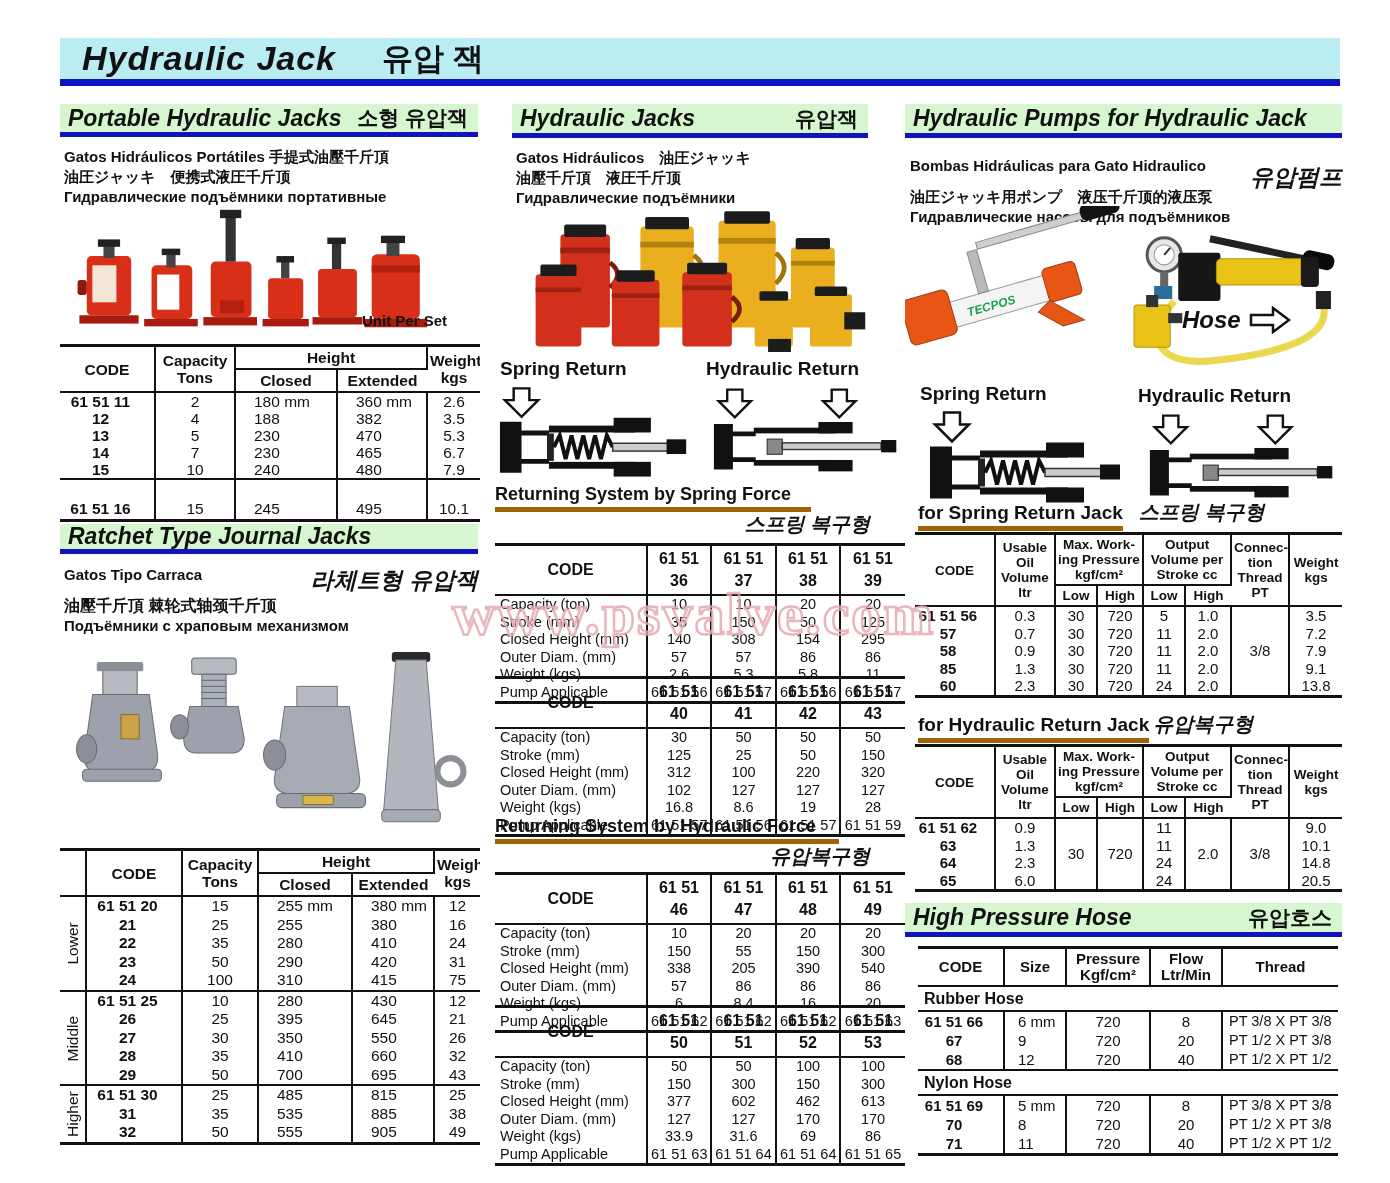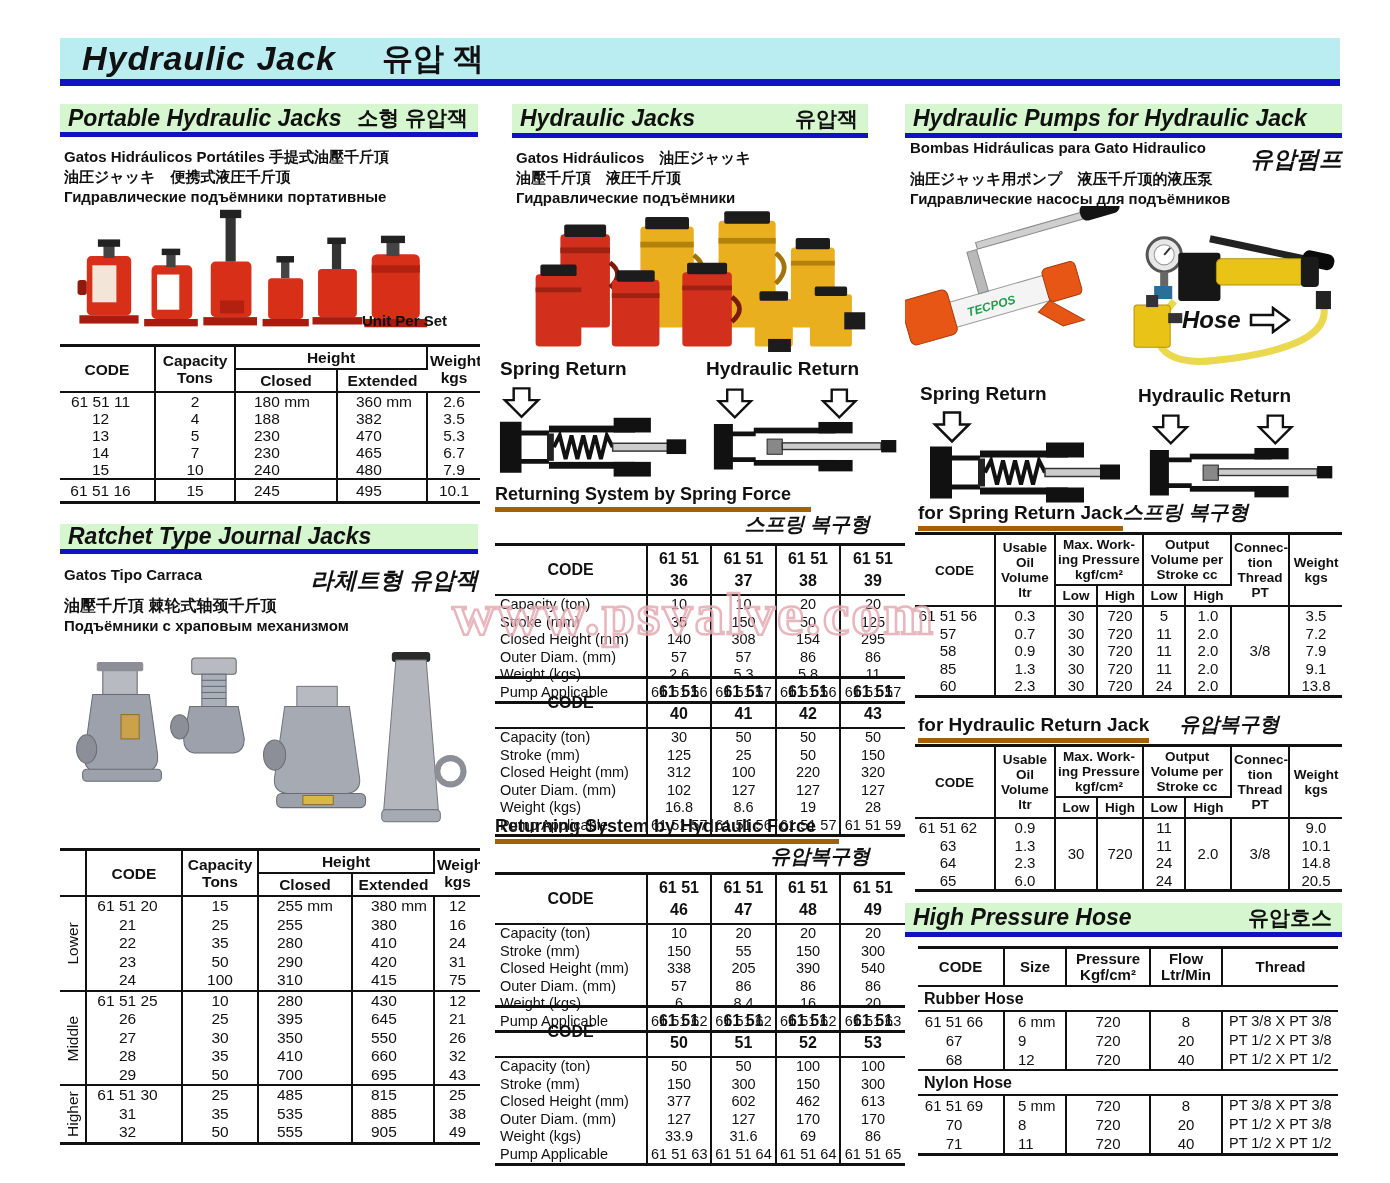--- a/index.html
+++ b/index.html
@@ -19,24 +19,24 @@
 .subh{font-weight:bold;font-size:18px;border-bottom:5px solid #a16207;padding-bottom:2px;white-space:nowrap}
 .krsub{font-weight:bold;font-style:italic;font-size:20px;white-space:nowrap}
 
 table{border-collapse:collapse;table-layout:fixed}
 .dtab{border-top:3px solid #111;border-bottom:3px solid #111}
 .dtab th,.dtab td{border-right:2px solid #111;padding:0 3px;vertical-align:middle;overflow:hidden}
 .dtab th:last-child,.dtab td:last-child{border-right:none}
 .dtab thead th{border-bottom:2.5px solid #111;font-size:15.5px;font-weight:bold;text-align:center;line-height:17px;padding:2px}
 .dtab tbody td{font-size:15.5px;text-align:center}
 tr.sep td{border-top:2.5px solid #111}
-.code{text-align:center;font-weight:normal;padding-right:16px !important;white-space:nowrap}
+.code{text-align:center;font-weight:bold;padding-right:16px !important;white-space:nowrap}
 .lv{text-align:left !important;padding-left:18px !important;white-space:nowrap}
 .pt tbody td{line-height:17px}
-.pt tr.sep td{padding-top:2px;padding-bottom:2px}
+.pt tr.sep td{padding-top:20px;padding-bottom:2px}
 .rt tbody td{line-height:18.5px}
 .vlab{writing-mode:vertical-rl;transform:rotate(180deg);font-size:14px;text-align:center;padding:0 !important}
 .spec thead th{font-size:16px;line-height:22px}
 .spec tbody td{font-size:14.5px;line-height:17.5px;white-space:nowrap}
 .spec td.lbl{text-align:left;padding-left:5px;font-size:14.5px}
 .pump th{font-size:13.5px !important;line-height:15px !important;font-weight:bold}
 .pump tbody td{font-size:15px;line-height:17.5px;white-space:nowrap}
 .hose thead th{font-size:15px;line-height:16px}
 .hose tbody td{font-size:15px;line-height:19px;white-space:nowrap}
 tr.grp td{border-right:none !important;border-top:2.5px solid #111;border-bottom:2.5px solid #111;font-weight:bold;text-align:left !important;font-size:16px !important;padding:2px 0 2px 6px !important}
@@ -698,21 +698,21 @@
           <td>61 51 64</td>
           <td>61 51 64</td>
           <td>61 51 65</td>
         </tr>
       </tbody>
 </table>
 
 <div class="abs sech" style="left:905px;top:104px;width:437px;height:34px">
   <span class="en">Hydraulic Pumps for Hydraulic Jack</span>
 </div>
-<div class="abs" style="left:910px;top:138px;width:432px">
+<div class="abs" style="left:910px;top:156px;width:432px">
   <div style="display:flex;justify-content:space-between;align-items:flex-start">
     <span class="desc">Bombas Hidráulicas para Gato Hidraulico</span>
     <span style="font-weight:bold;font-style:italic;font-size:23px;position:relative;top:6px">유압펌프</span>
   </div>
   <div class="desc">油圧ジャッキ用ポンプ　液压千斤顶的液压泵</div>
   <div class="desc">Гидравлические насосы для подъёмников</div>
 </div>
 <svg class="abs" style="left:905px;top:206px" width="437" height="172" viewBox="0 0 435 170">
   <g transform="rotate(-16 110 120)">
     <rect x="95" y="28" width="118" height="7" fill="#cfcfcf" stroke="#8a8a8a"></rect>
@@ -769,21 +769,21 @@
   <path fill="#111" d="M2,40 h20 v8 h24 v5 h-24 v22 h24 v5 h-24 v8 h-20 z"></path>
   <rect x="44" y="44" width="86" height="6" fill="#111"></rect>
       <rect x="112" y="38" width="36" height="12" fill="#111"></rect>
   <rect x="44" y="78" width="86" height="6" fill="#111"></rect>
       <rect x="112" y="78" width="36" height="12" fill="#111"></rect>
   <rect x="58" y="56" width="16" height="16" fill="#888" stroke="#222"></rect>
   <rect x="74" y="60" width="104" height="7" fill="#ccc" stroke="#333" stroke-width="1.5"></rect>
       <rect x="178" y="57" width="16" height="13" fill="#111"></rect>
 </svg>
 
-<div class="abs" style="left:918px;top:499px;display:flex;align-items:baseline">
+<div class="abs" style="left:918px;top:499px;display:flex;gap:16px;align-items:baseline">
   <span class="subh" style="font-size:19px">for Spring Return Jack</span>
   <span class="krsub">스프링 복구형</span>
 </div>
 <table class="abs dtab pump" style="left:915px;top:532px;width:427px">
 <colgroup>
         <col style="width:80px">
         <col style="width:60px">
         <col style="width:42px">
         <col style="width:46px">
         <col style="width:42px">
@@ -850,21 +850,21 @@
           <td>2.3</td>
           <td>30</td>
           <td>720</td>
           <td>24</td>
           <td>2.0</td>
           <td>13.8</td>
         </tr>
 </tbody>
 </table>
 
-<div class="abs" style="left:918px;top:711px;display:flex;gap:30px;align-items:baseline">
+<div class="abs" style="left:918px;top:711px;display:flex;gap:4px;align-items:baseline">
   <span class="subh" style="font-size:19px">for Hydraulic Return Jack</span>
   <span class="krsub">유압복구형</span>
 </div>
 <table class="abs dtab pump" style="left:915px;top:744px;width:427px">
 <colgroup>
         <col style="width:80px">
         <col style="width:60px">
         <col style="width:42px">
         <col style="width:46px">
         <col style="width:42px">

